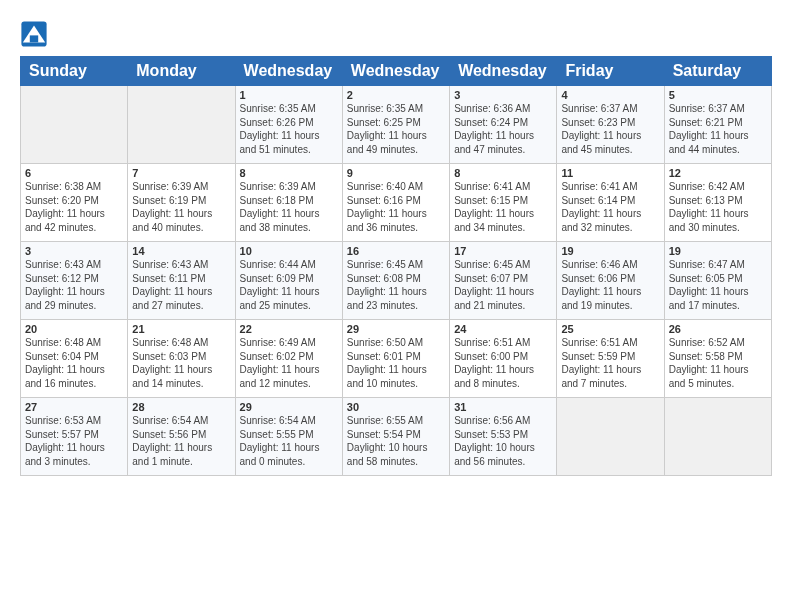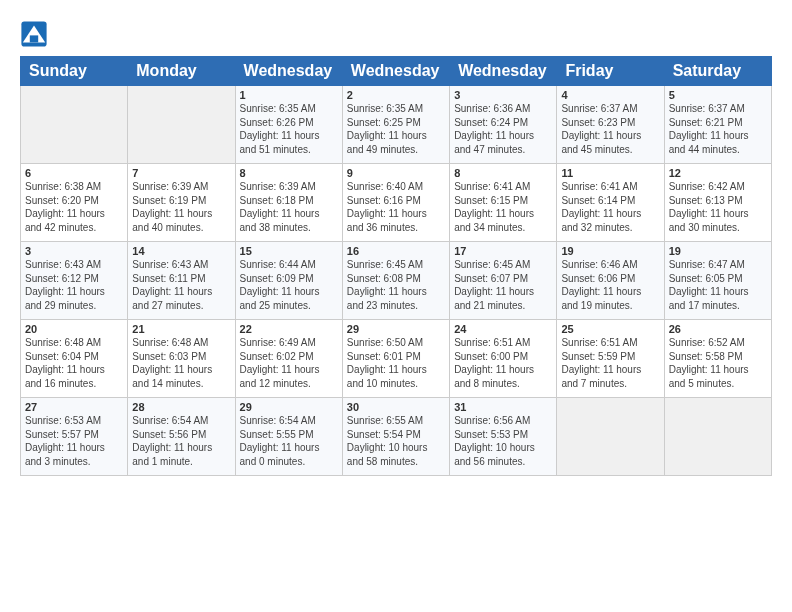--- a/index.html
+++ b/index.html
@@ -188,21 +188,21 @@
         <tr>
           <td>
             <span class="day-num">3</span>
             <div class="day-info">Sunrise: 6:43 AM<br>Sunset: 6:12 PM<br>Daylight: 11 hours and 29 minutes.</div>
           </td>
           <td>
             <span class="day-num">14</span>
             <div class="day-info">Sunrise: 6:43 AM<br>Sunset: 6:11 PM<br>Daylight: 11 hours and 27 minutes.</div>
           </td>
           <td>
-            <span class="day-num">15</span>
+            <span class="day-num">10</span>
             <div class="day-info">Sunrise: 6:44 AM<br>Sunset: 6:09 PM<br>Daylight: 11 hours and 25 minutes.</div>
           </td>
           <td>
             <span class="day-num">16</span>
             <div class="day-info">Sunrise: 6:45 AM<br>Sunset: 6:08 PM<br>Daylight: 11 hours and 23 minutes.</div>
           </td>
           <td>
             <span class="day-num">17</span>
             <div class="day-info">Sunrise: 6:45 AM<br>Sunset: 6:07 PM<br>Daylight: 11 hours and 21 minutes.</div>
           </td>

